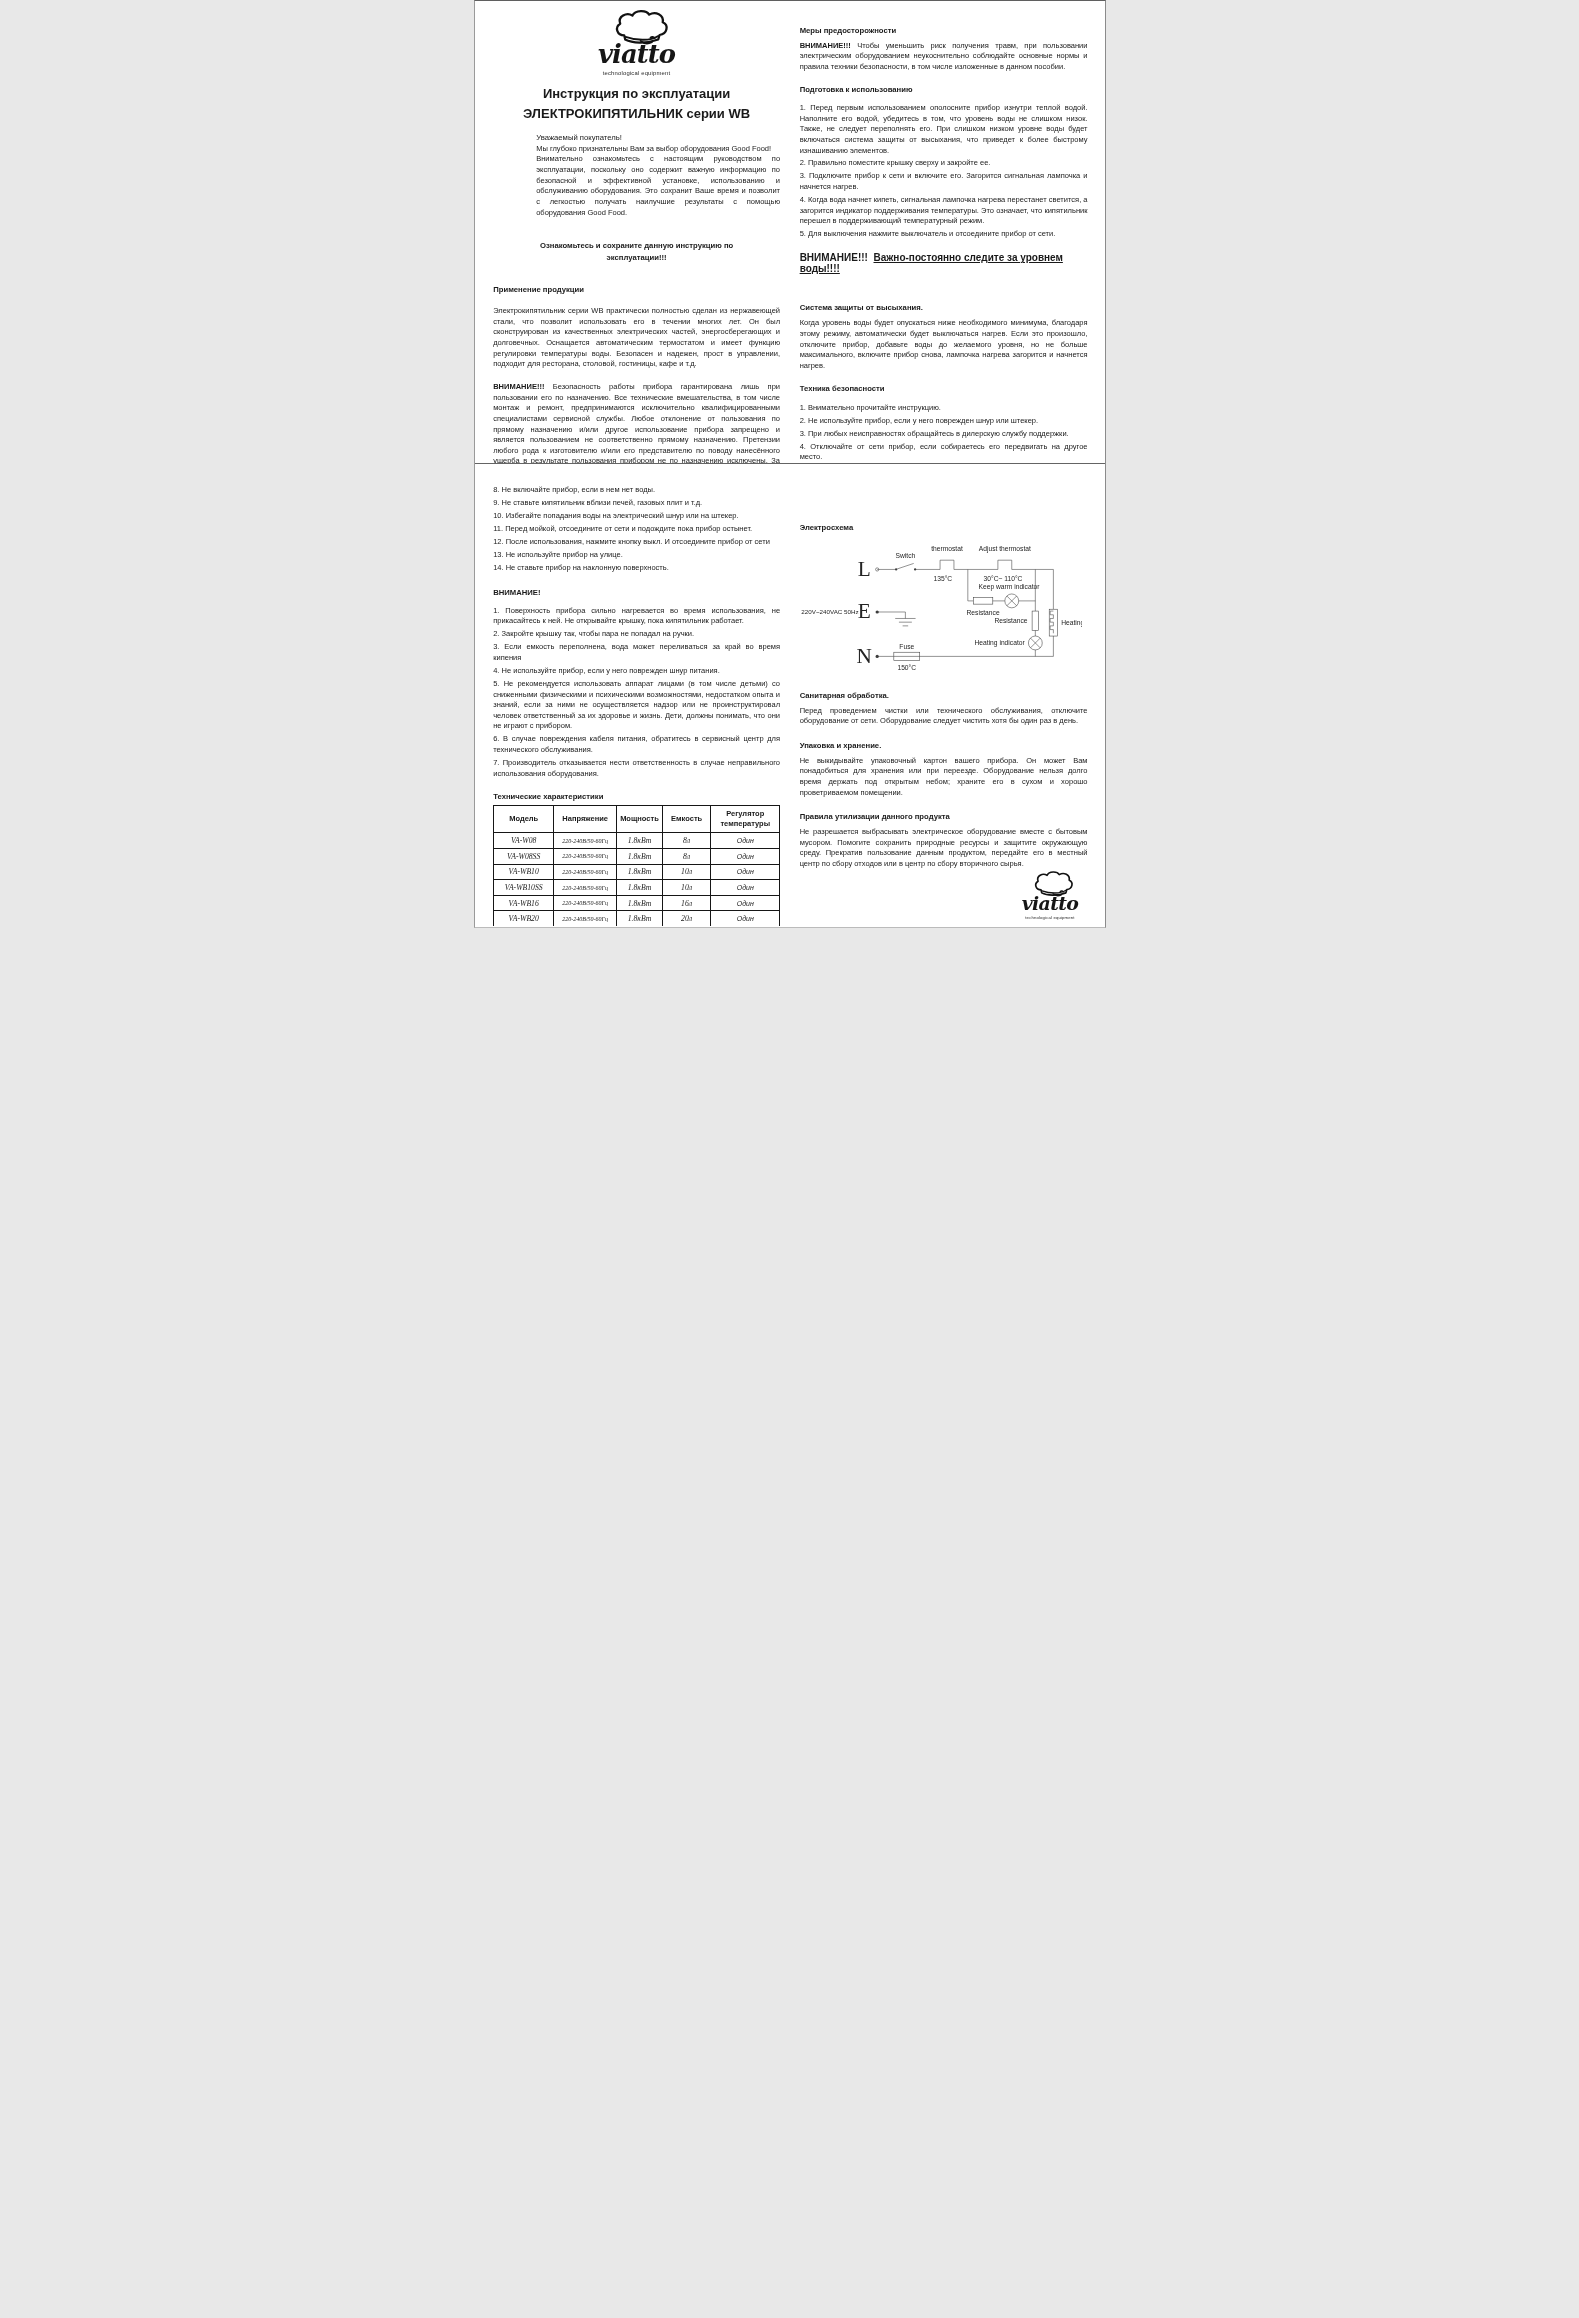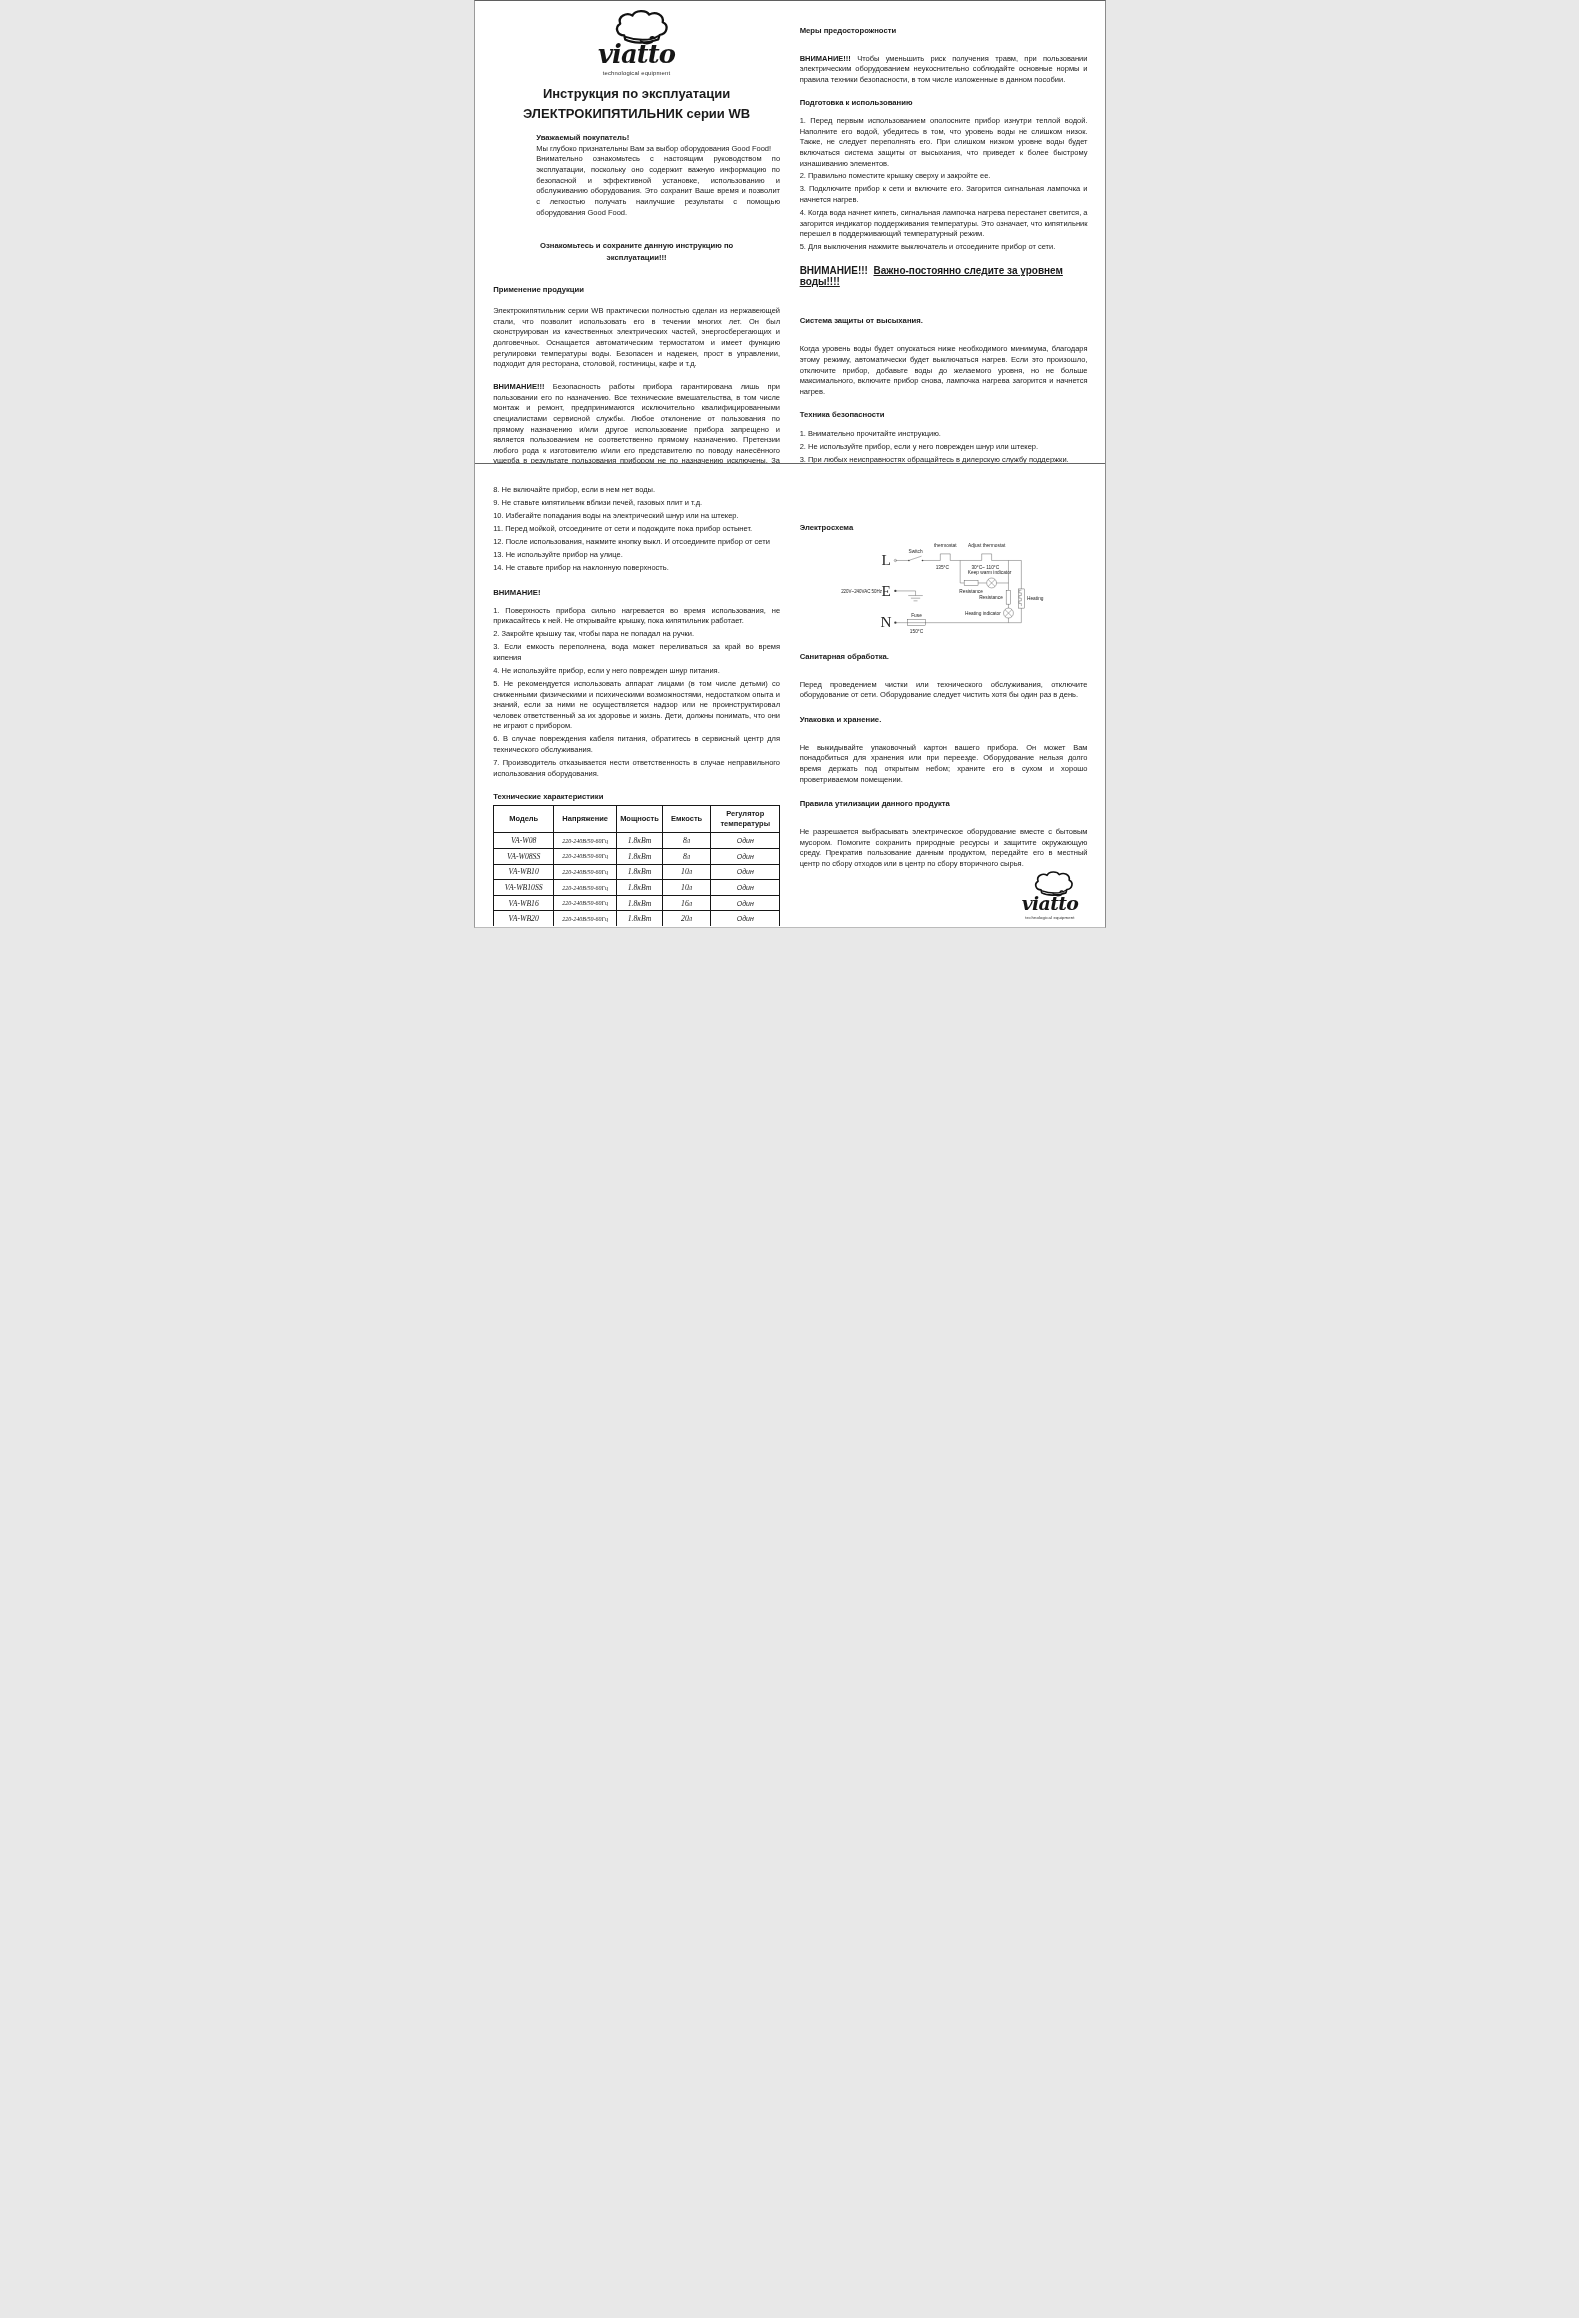--- a/index.html
+++ b/index.html
@@ -8,32 +8,32 @@
     box-sizing:border-box;position:relative;
     border-top:1.4px solid #5f5f5f;border-left:0.5px solid #9a9a9a;border-right:0.9px solid #8b8b8b;border-bottom:0.5px solid #bbb;
     font-family:"Liberation Sans",sans-serif;color:#1a1a1a;
   }
   .half{display:flex;height:462px;overflow:hidden;padding:0 17px 0 18.7px;box-sizing:border-box;}
   .half .col{width:288px;display:flex;flex-direction:column;}
   .half .col.rightcol{width:289px;margin-left:19.6px;}
   .divider{height:1.4px;background:#646464;}
 
   .heading{font-weight:700;font-size:7.7px;line-height:1.4;margin:12px 0 0 0;}
-  .para{font-size:7.5px;line-height:1.42;text-align:justify;margin:17px 0 0 0;}
+  .para{font-size:7.5px;line-height:1.42;text-align:justify;margin:4px 0 0 0;}
   .item{font-size:7.5px;line-height:1.42;text-align:justify;margin:0 0 2.3px 0;}
   b.lead{font-weight:700;}
   .u{text-decoration:underline;}
 
   
   .logo-wrap{margin:6.5px auto 0;width:95px;}
   .logo-wrap.small{width:70px;margin:0 2.8px 1.9px auto;}
   .doc-title{font-weight:700;font-size:13px;line-height:1.55;text-align:center;margin-top:1px;}
   .greeting{margin:8.4px 0 0 43px;}
   .greeting .para{margin-top:0;}
-  .greeting .gbold{font-weight:700;font-size:7.7px;line-height:1.5;text-align:left;}
+  .greeting .gbold{font-weight:400;font-size:7.7px;line-height:1.5;text-align:left;}
   .save-note{width:210px;margin:21.5px auto 0;text-align:center;font-weight:700;font-size:7.7px;line-height:1.55;}
 
   
   .mt-top{margin-top:25px;}
   .items{margin-top:7.5px;}
   .attn-line{margin-top:10.3px;font-size:10px;}
   .attn-line .u{margin-left:5.6px;font-weight:700;}
 
   
   .mt-p2{margin-top:20.6px;}

